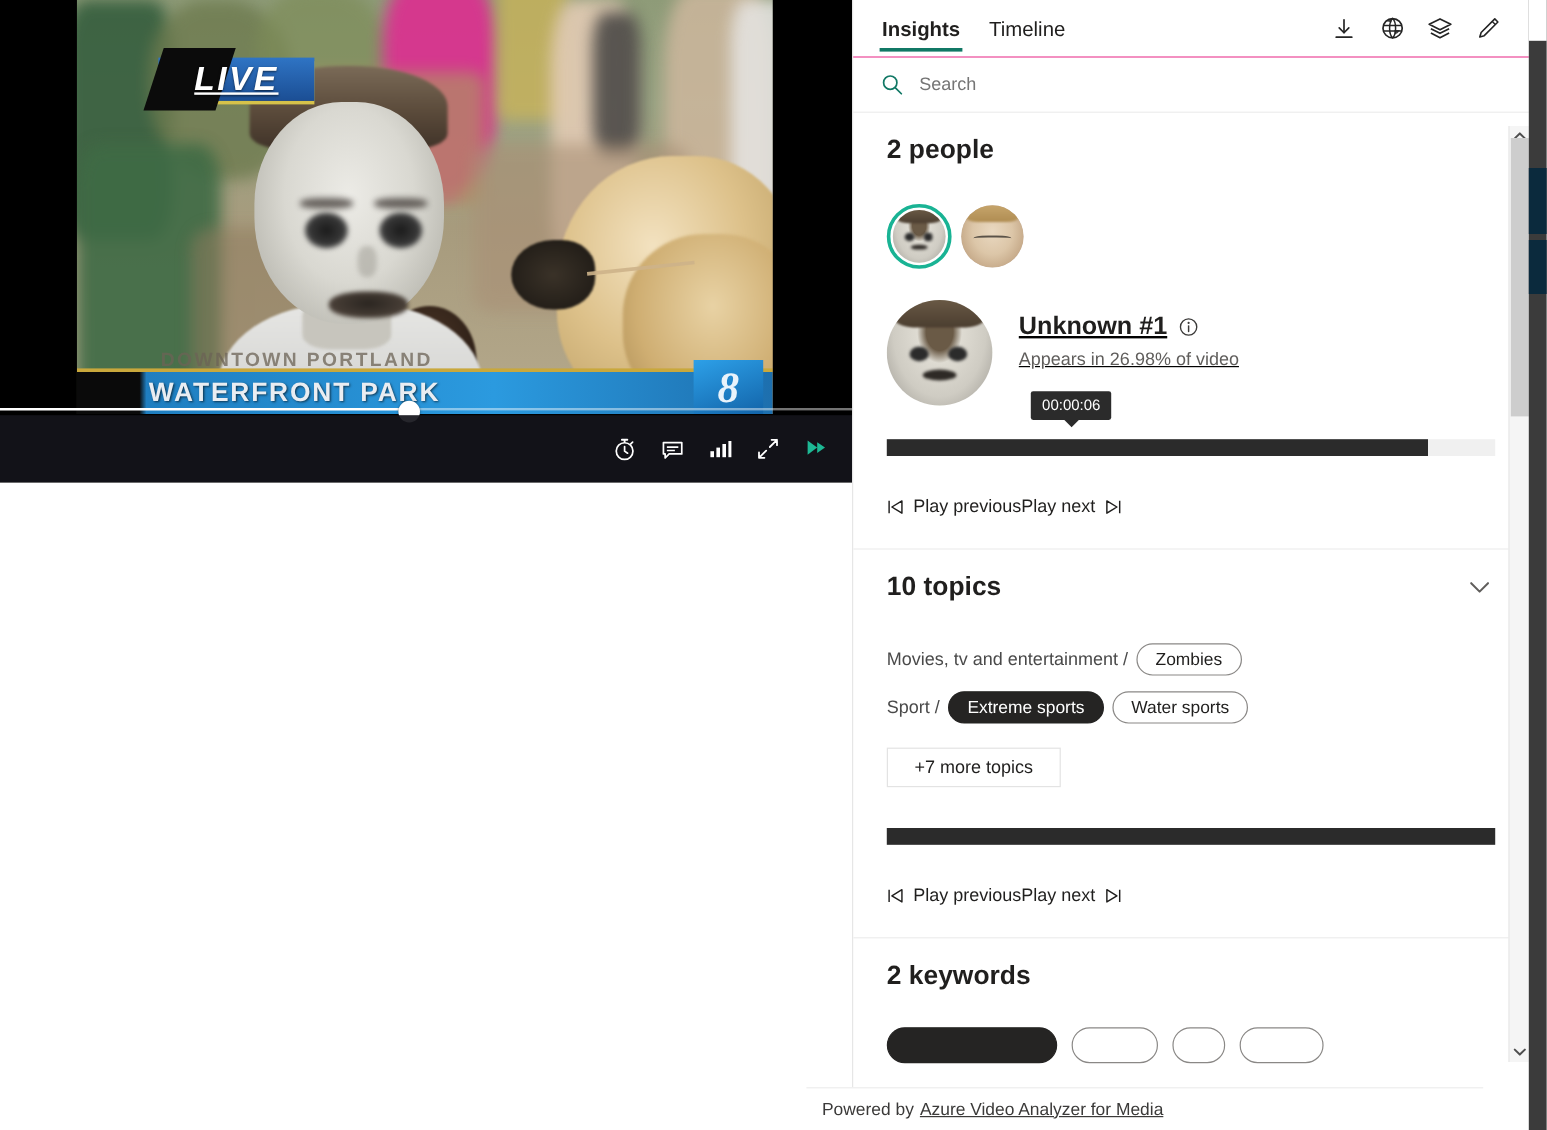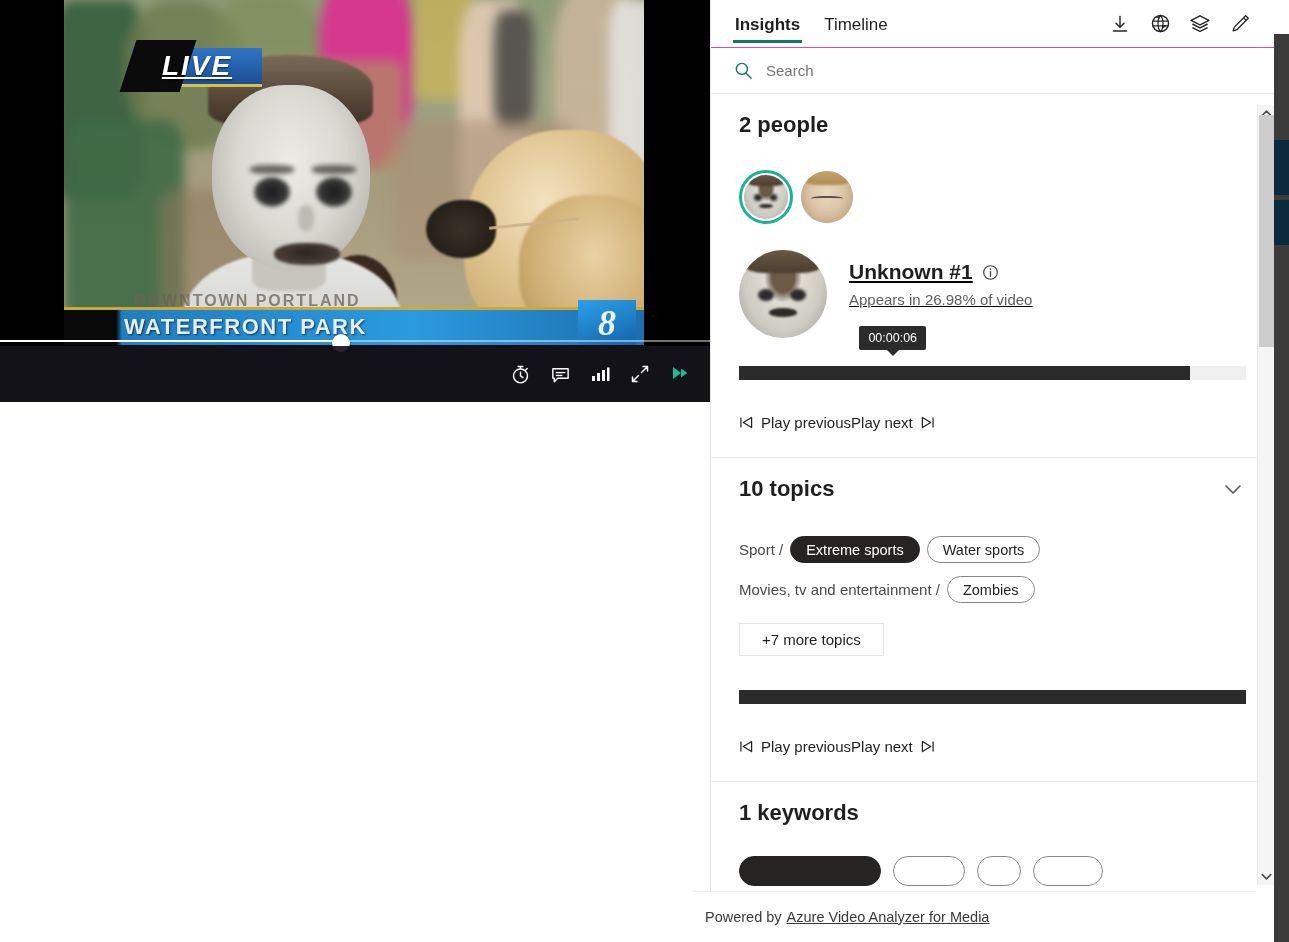--- a/index.html
+++ b/index.html
@@ -355,21 +355,21 @@
     font-size:15px; color:#201f1e; cursor:pointer; margin-top:7px;
   }
   .kw-row { display:flex; gap:12px; margin-top:30px; }
   .kw-pill {
     height:30px; border-radius:15px; border:1px solid #8a8886; background:#fff;
   }
   .kw-pill.filled { background:#252423; border-color:#252423; }
 
   
   .footer {
-    position:absolute; left:692px; bottom:0; width:564px; height:51px;
+    position:absolute; left:672px; bottom:0; width:564px; height:36px;
     background:#fff; border-top:1px solid #ededed;
     display:flex; align-items:center; padding-left:13px; z-index:5;
   }
   .footer-text { font-size:14.5px; color:#3b3a39; }
   .footer-link { color:#3b3a39; text-decoration:underline; cursor:pointer; }
 
   
   .sbar {
     position:absolute; right:0; top:105px; width:17px; bottom:57px;
     background:#f5f5f5; border-left:1px solid #e8e8e8;
@@ -618,27 +618,27 @@
           <div class="section-title">10 topics</div>
           <div class="chev">
             <svg width="26" height="26" viewBox="0 0 26 26">
               <path d="M6 10 L13 17 L20 10" fill="none" stroke="#605e5c" stroke-width="1.7" stroke-linecap="round" stroke-linejoin="round"></path>
             </svg>
           </div>
         </div>
 
         <div class="topics-rows">
           <div class="topic-line">
+            <span class="topic-parent">Movies, tv and entertainment /</span>
+            <span class="pill">Zombies</span>
+          </div>
+          <div class="topic-line">
             <span class="topic-parent">Sport /</span>
             <span class="pill filled">Extreme sports</span>
             <span class="pill">Water sports</span>
-          </div>
-          <div class="topic-line">
-            <span class="topic-parent">Movies, tv and entertainment /</span>
-            <span class="pill">Zombies</span>
           </div>
           <button class="more-btn">+7 more topics</button>
         </div>
 
         <div class="timeline-wrap" style="margin-top:34px;">
           <div class="tl-track"></div>
           <div class="tl-fill" id="topics-fill" style="width: 100%;"></div>
         </div>
 
         <div class="nav-row">
@@ -656,21 +656,21 @@
               <path d="M14 1.5 V12.5" stroke="#201f1e" stroke-width="1.3"></path>
             </svg>
           </div>
         </div>
       </div>
 
       <div class="divider"></div>
 
       <div class="section">
         <div class="section-head">
-          <div class="section-title">1 keywords</div>
+          <div class="section-title">2 keywords</div>
         </div>
         <div class="kw-row">
           <span class="kw-pill filled" style="width:142px;"></span>
           <span class="kw-pill" style="width:72px;"></span>
           <span class="kw-pill" style="width:44px;"></span>
           <span class="kw-pill" style="width:70px;"></span>
         </div>
       </div>
 
     </div>

